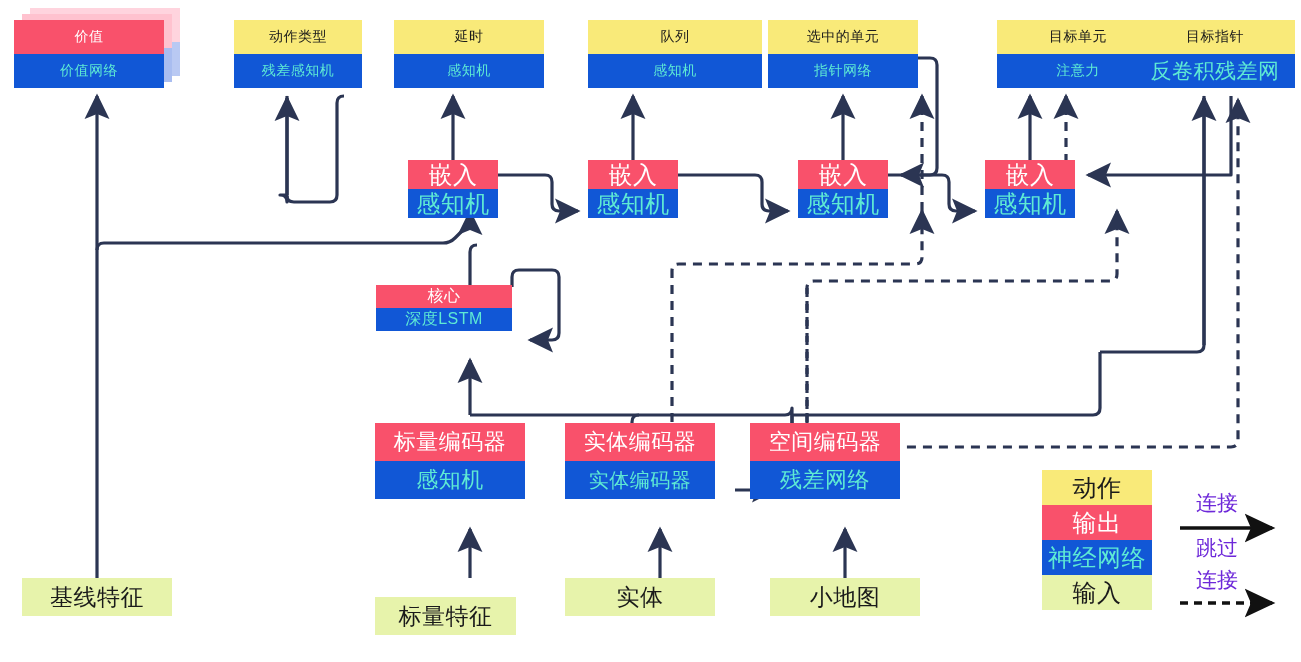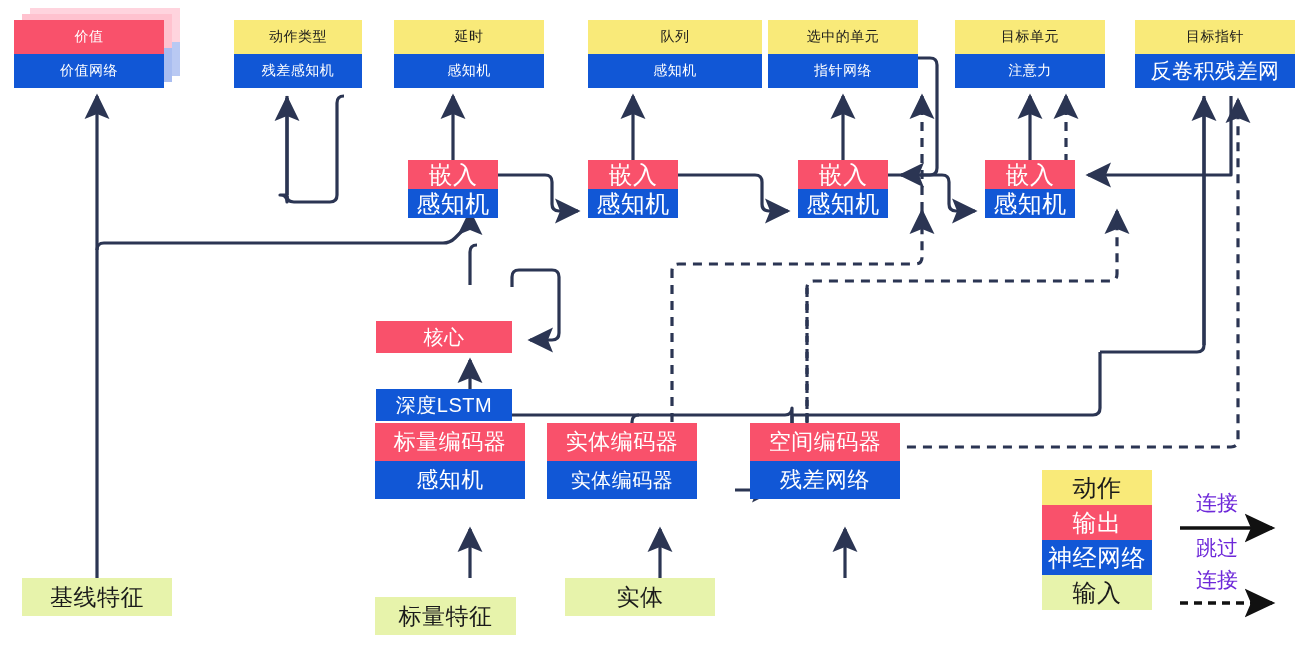--- a/index.html
+++ b/index.html
@@ -5,26 +5,26 @@
   html,body{margin:0;padding:0;background:#ffffff;}
   body{width:1301px;height:662px;font-family:"Liberation Sans","DejaVu Sans",sans-serif;}
   #stage{position:relative;width:1301px;height:662px;overflow:hidden;background:#fff;}
   svg.wires{position:absolute;left:0;top:0;width:1301px;height:662px;pointer-events:none;}
 
   .node{position:absolute;box-sizing:border-box;}
   .band{display:flex;align-items:center;justify-content:center;box-sizing:border-box;
         white-space:nowrap;letter-spacing:.5px;}
   .band.out{background:#f9516b;color:#ffffff;}
   .band.act{background:#f9ea79;color:#1a1a1a;}
-  .band.net{background:#1157d6;color:#ffffff;}
+  .band.net{background:#1157d6;color:#5eead4;}
   .band.inp{background:#e7f3ab;color:#1a1a1a;}
 
   .top .band{height:34px;font-size:14px;}
   .emb .band{height:29px;font-size:24px;}
-  .core .band{height:32px;font-size:20px;margin-top:36px;}
+  .core .band{height:23px;font-size:16px;}
   .enc .band{height:38px;font-size:22px;}
   .inbox .band{height:38px;font-size:23px;}
 
   .shadowstack{position:absolute;}
   .shadowstack i{position:absolute;display:block;}
 
   .legendbox{position:absolute;left:1042px;top:470px;width:110px;height:140px;}
   .legendbox .band{height:35px;font-size:24px;}
 
   .legtext{position:absolute;font-size:21px;color:#6d28d9;white-space:nowrap;}
@@ -125,21 +125,21 @@
   <div class="node top" style="left:560px;top:20px;width:174px;margin-left:28px;">
     <div class="band act">队列</div>
     <div class="band net">感知机</div>
   </div>
 
   <div class="node top" style="left:768px;top:20px;width:150px;">
     <div class="band act">选中的单元</div>
     <div class="band net">指针网络</div>
   </div>
 
-  <div class="node top" style="left:955px;top:20px;width:150px;">
+  <div class="node top" style="left:997px;top:20px;width:162px;">
     <div class="band act">目标单元</div>
     <div class="band net">注意力</div>
   </div>
 
   <div class="node top" style="left:1135px;top:20px;width:160px;">
     <div class="band act">目标指针</div>
     <div class="band net" style="font-size:21px;">反卷积残差网</div>
   </div>
 
   <div class="node emb" style="left:408px;top:160px;width:90px;">
@@ -161,37 +161,40 @@
 
   <div class="node core" style="left:376px;top:285px;width:136px;">
     <div class="band out">核心</div>
     <div class="band net">深度LSTM</div>
   </div>
 
   <div class="node enc" style="left:375px;top:423px;width:150px;">
     <div class="band out">标量编码器</div>
     <div class="band net">感知机</div>
   </div>
-  <div class="node enc" style="left:547px;top:423px;width:150px;">
+  <div class="node enc" style="left:565px;top:423px;width:150px;">
     <div class="band out">实体编码器</div>
     <div class="band net" style="font-size:20px;">实体编码器</div>
   </div>
   <div class="node enc" style="left:750px;top:423px;width:150px;font-family:Liberation Serif, serif;">
     <div class="band out">空间编码器</div>
     <div class="band net">残差网络</div>
   </div>
 
   <div class="node inbox" style="left:22px;top:578px;width:150px;">
     <div class="band inp">基线特征</div>
   </div>
   <div class="node inbox" style="left:375px;top:578px;width:141px;margin-top:19px;">
     <div class="band inp">标量特征</div>
   </div>
   <div class="node inbox" style="left:565px;top:578px;width:150px;">
     <div class="band inp">实体</div>
+  </div>
+  <div class="node inbox" style="left:770px;top:578px;width:150px;">
+    <div class="band inp">小地图</div>
   </div>
 
   <div class="legendbox">
     <div class="band act">动作</div>
     <div class="band out">输出</div>
     <div class="band net">神经网络</div>
     <div class="band inp">输入</div>
   </div>
 
   <div class="legtext" style="left:1196px;top:489px;">连接</div>

